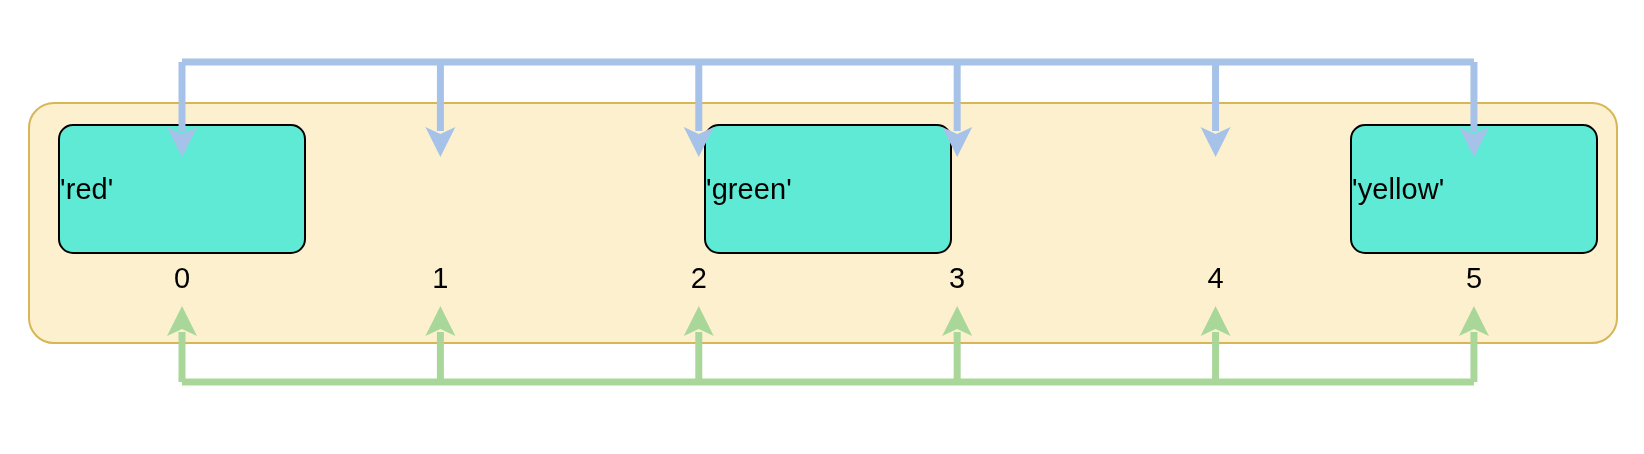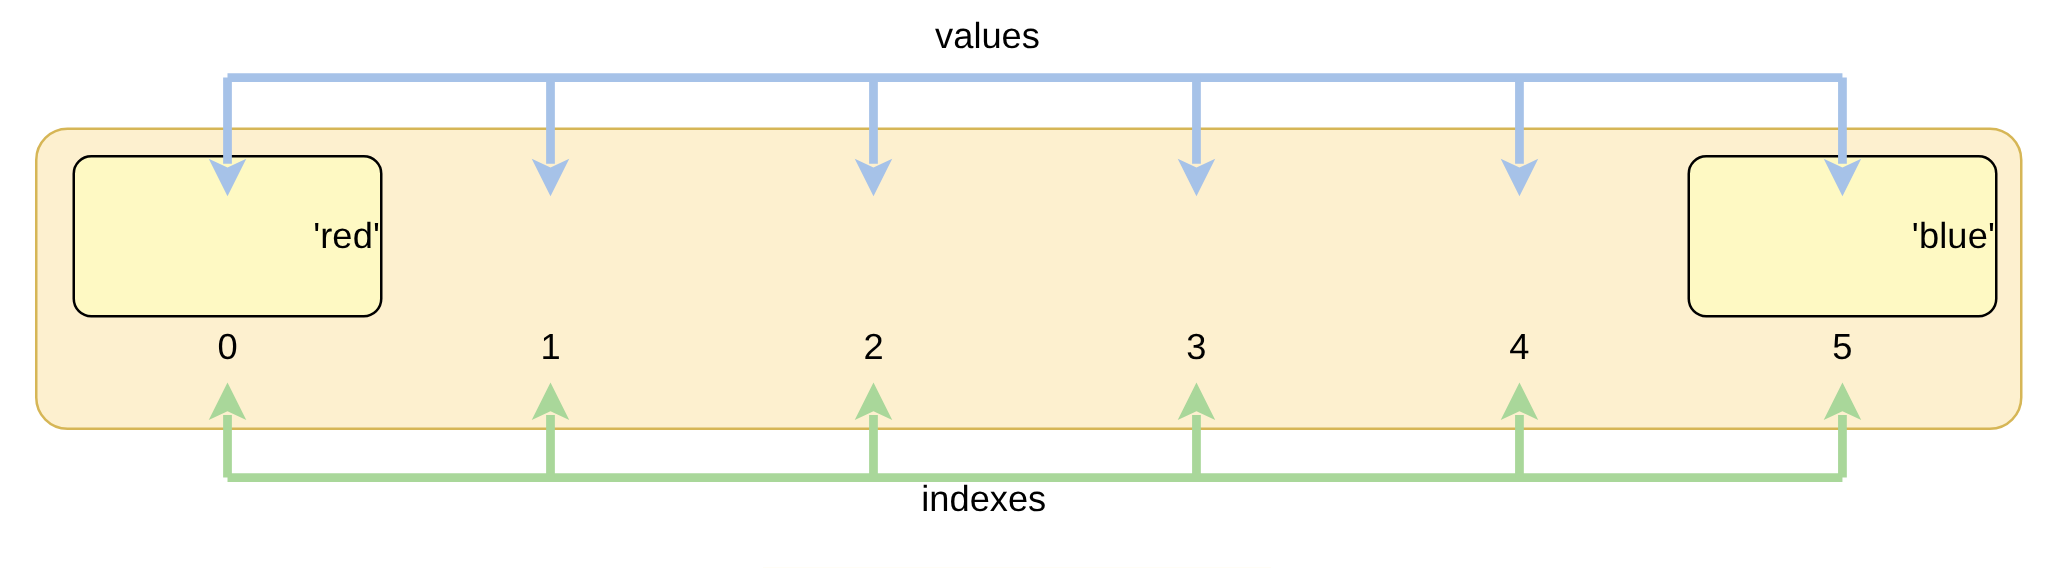--- a/index.html
+++ b/index.html
@@ -48,26 +48,26 @@
     display: flex;
     flex-direction: row;
     justify-content: space-between;
     align-items: stretch;
   }
   .cell {
     position: relative;
     width: 248px;
     height: 130px;
     box-sizing: border-box;
-    background: #fef9c3;
+    background: #5eead4;
     border: 2.2px solid #000000;
     border-radius: 15px;
     display: flex;
     align-items: center;
-    justify-content: flex-end;
+    justify-content: flex-start;
   }
   .cell-label {
     font-size: 29px;
     color: #000000;
     line-height: 1;
     letter-spacing: 0.1px;
     white-space: nowrap;
     user-select: none;
   }
   
@@ -113,30 +113,32 @@
     top: 386px;
     width: 1574px;
     text-align: center;
   }
 </style>
 </head>
 <body>
 
 <div id="stage">
 
-  <div class="caption" id="values-caption">values</div>
 
   <div id="array-container"></div>
 
   <div id="cells">
     <div class="cell">
       <span class="cell-label">'red'</span>
     </div>
     <div class="cell">
-      <span class="cell-label">'blue'</span>
+      <span class="cell-label">'green'</span>
+    </div>
+    <div class="cell">
+      <span class="cell-label">'yellow'</span>
     </div>
   </div>
 
   <div id="indexrow">
     <div class="index-slot">
       <span class="index-num">0</span>
     </div>
     <div class="index-slot">
       <span class="index-num">1</span>
     </div>
@@ -147,21 +149,20 @@
       <span class="index-num">3</span>
     </div>
     <div class="index-slot">
       <span class="index-num">4</span>
     </div>
     <div class="index-slot">
       <span class="index-num">5</span>
     </div>
   </div>
 
-  <div class="caption" id="indexes-caption">indexes</div>
 
   <svg id="wiring" viewBox="0 0 1644 454">
     <g id="values-arrows">
         <line x1="182" y1="62" x2="1473.953125" y2="62" stroke="#a6c2e8" stroke-width="7" stroke-linecap="butt"></line>
         <line x1="182" y1="62" x2="182" y2="131" stroke="#a6c2e8" stroke-width="7" stroke-linecap="butt"></line>
         <path d="M 182 157 L 167 127 L 182 134 L 197 127 Z" fill="#a6c2e8"></path>
         <line x1="440.390625" y1="62" x2="440.390625" y2="131" stroke="#a6c2e8" stroke-width="7" stroke-linecap="butt"></line>
         <path d="M 440.390625 157 L 425.390625 127 L 440.390625 134 L 455.390625 127 Z" fill="#a6c2e8"></path>
         <line x1="698.78125" y1="62" x2="698.78125" y2="131" stroke="#a6c2e8" stroke-width="7" stroke-linecap="butt"></line>
         <path d="M 698.78125 157 L 683.78125 127 L 698.78125 134 L 713.78125 127 Z" fill="#a6c2e8"></path>

